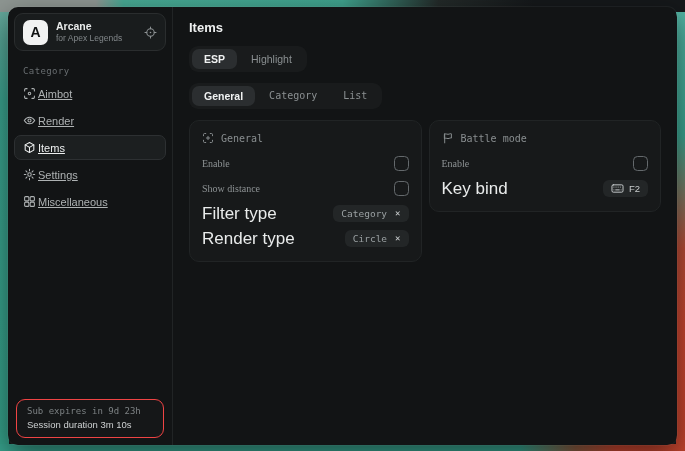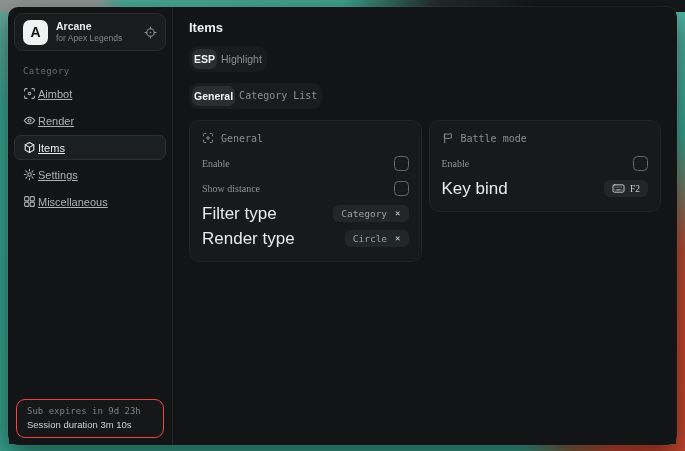--- a/index.html
+++ b/index.html
@@ -59,39 +59,39 @@
     border:1px solid #ef4444;border-radius:9px;
   }
   .session-line1{font-family:"DejaVu Sans Mono",monospace;font-size:9px;color:#7c8183;margin-bottom:3px;white-space:nowrap;}
   .session-line2{font-size:9.5px;color:#ced1d2;white-space:nowrap;}
 
   
   .main{flex:1;padding:13px 16px;min-width:0;}
   .page-title{font-size:13px;font-weight:700;color:#eef0f0;}
   .tab-row{margin-top:11px;}
   .tab-group{display:inline-flex;background:#191b1c;border-radius:9px;padding:3px;gap:2px;}
-  .tab{padding:4px 2px;border-radius:7px;font-size:10.5px;color:#8b9092;cursor:default;white-space:nowrap;}
+  .tab{padding:4px 12px;border-radius:7px;font-size:10.5px;color:#8b9092;cursor:default;white-space:nowrap;}
   .tab.active{background:#2b2e30;color:#f0f2f2;font-weight:600;}
   .view-tabs .tab:not(.active){font-family:"DejaVu Sans Mono",monospace;font-size:10px;}
 
   .panels{display:flex;gap:7px;margin-top:11px;align-items:flex-start;}
   .panel{width:238px;box-sizing:border-box;background:#17191a;border:1px solid #212425;
     border-radius:10px;padding:9px 12px 10px;}
   .panel-header{display:flex;align-items:center;gap:7px;color:#898e90;
     font-family:"DejaVu Sans Mono",monospace;font-size:10px;margin:2px 0 7px;}
   .panel-header .icn svg{width:12px;height:12px;}
   .prow{display:flex;align-items:center;justify-content:space-between;min-height:25px;}
   .prow-label.muted{font-family:Liberation Serif, serif;font-size:10px;color:#8d9294;}
   .prow-label.strong{font-size:17px;font-weight:400;color:#e9ebeb;}
   .checkbox{width:13px;height:13px;border:1.5px solid #64696c;border-radius:4.5px;flex:none;background:transparent;}
   .chip{display:inline-flex;align-items:center;gap:8px;background:#232627;border-radius:6px;
     padding:3px 8px;font-family:"DejaVu Sans Mono",monospace;font-size:9.5px;color:#9aa0a2;}
   .chip .x{color:#c9cdce;font-size:9px;line-height:1;cursor:default;}
   .keychip{display:inline-flex;align-items:center;gap:5px;background:#232627;border-radius:6px;
-    padding:3px 8px;font-family:Liberation Serif, serif;font-size:9.5px;color:#c9cdce;justify-content:center;}
+    padding:3px 8px;font-family:Liberation Sans, sans-serif;font-size:9.5px;color:#c9cdce;justify-content:center;}
   .keychip .icn svg{width:13px;height:11px;}
 </style>
 </head>
 <body>
 
 <div class="bg-strip bg-left"></div>
 <div class="bg-strip bg-right"></div>
 <div class="bg-strip bg-bottom"></div>
 <div class="bg-strip bg-top"></div>
 

